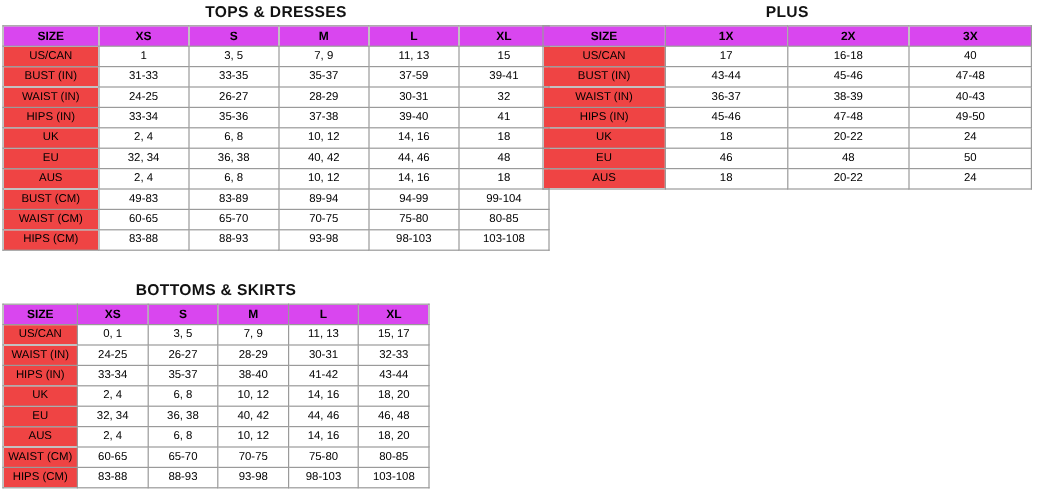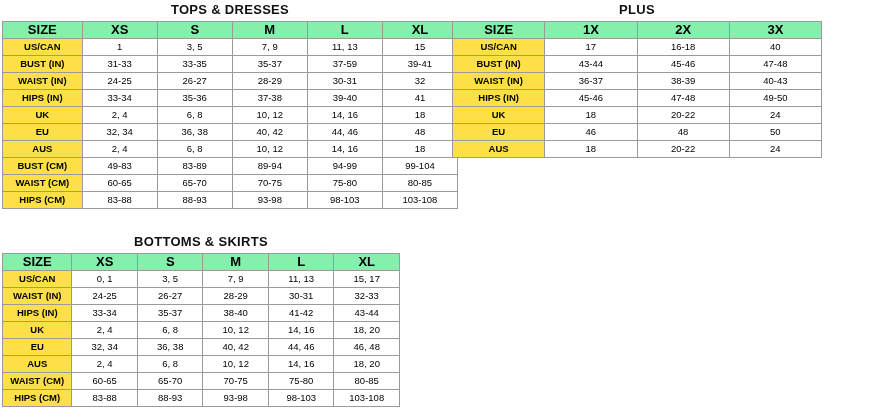--- a/index.html
+++ b/index.html
@@ -38,37 +38,37 @@
     height: 16px;
     padding: 0 2px;
     text-align: center;
     vertical-align: middle;
     font-weight: normal;
     line-height: 1.1;
     white-space: nowrap;
     overflow: hidden;
   }
   table.size-table thead th {
-    background: #86efac;
+    background: #d946ef;
     font-weight: bold;
-    font-size: 13px;
+    font-size: 10px;
   }
   table.size-table tbody td.rowhdr {
-    background: #fde047;
-    font-weight: bold;
+    background: #ef4444;
+    font-weight: normal;
     font-size: 9.5px;
   }
   table.size-table tbody td {
     background: #ffffff;
   }
 
   
   #tops-panel   { left: 2px;   top: 2px;   width: 456px; }
-  #plus-panel   { left: 452px; top: 2px;   width: 370px; }
-  #bottoms-panel{ left: 2px;   top: 234px; width: 398px; }
+  #plus-panel   { left: 452px; top: 2px;   width: 408px; }
+  #bottoms-panel{ left: 2px;   top: 234px; width: 356px; }
 
   
   .tops-col-0,   .bottoms-col-0 { width: 17.5%; }
   .plus-col-0 { width: 25%; }
 </style>
 </head>
 <body>
 
 <div class="panel" id="tops-panel">
   <div class="panel-title">TOPS &amp; DRESSES</div>

